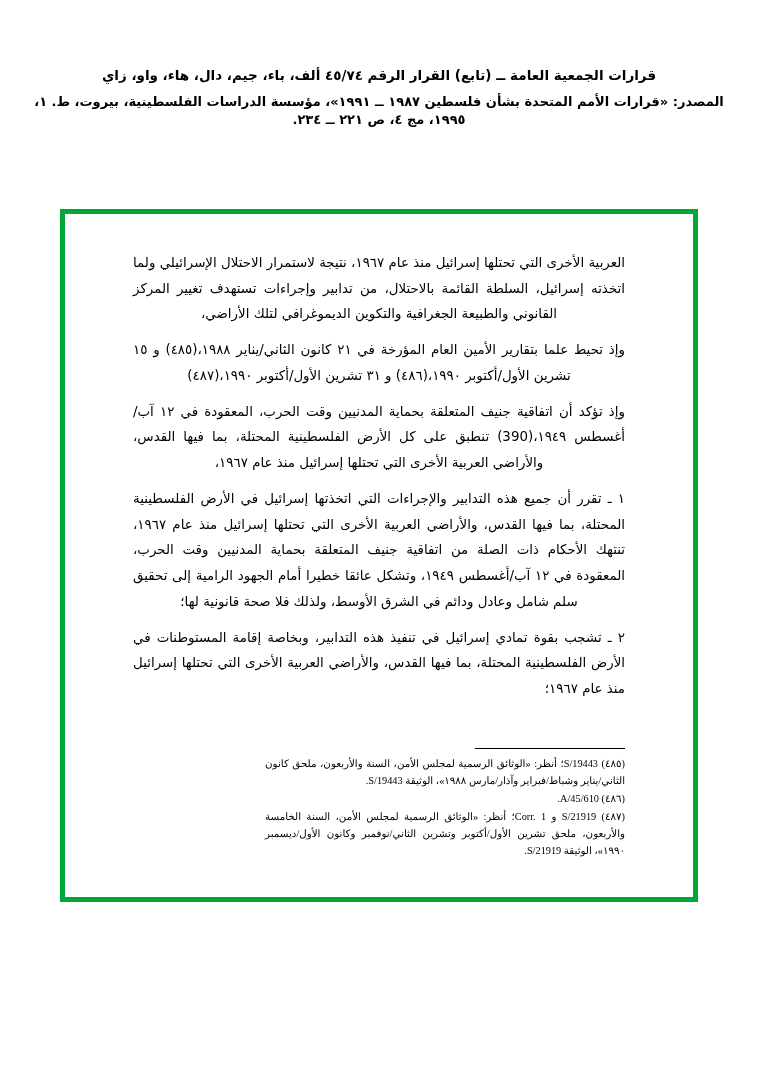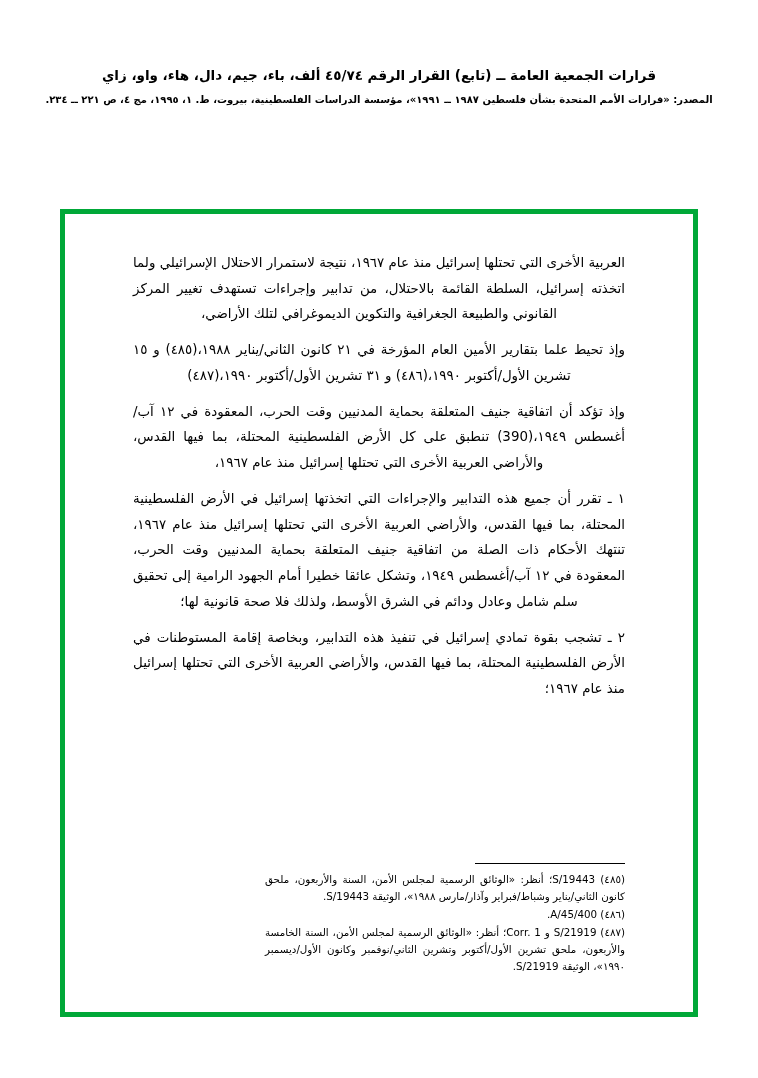--- a/index.html
+++ b/index.html
@@ -27,32 +27,32 @@
     padding: 0 29px;
   }
   .header-title {
     font-size: 13.5px;
     font-weight: bold;
     letter-spacing: 0;
     line-height: 1.4;
     direction: rtl;
   }
   .header-source {
-    font-size: 10px;
+    font-size: 13px;
     font-weight: bold;
     margin-top: 8px;
     line-height: 1.4;
     direction: rtl;
   }
   .frame {
     position: absolute;
     top: 143px;
     right: 60px;
     left: 60px;
-    height: 808px;
+    height: 693px;
     border: 5px solid #00a838;
     box-sizing: border-box;
     background: #ffffff;
   }
   .frame-inner {
     position: absolute;
     top: 0; right: 0; left: 0; bottom: 0;
     padding: 36px 68px 20px 68px;
     box-sizing: border-box;
   }
@@ -71,20 +71,21 @@
     margin-top: 0;
   }
   .para.last-right {
     text-align-last: right;
   }
   .notes-wrap {
     position: absolute;
     right: 68px;
     left: 200px;
     bottom: 36px;
+    font-family: Liberation Serif, serif;
   }
   .notes-rule {
     border-top: 1px solid #000;
     width: 150px;
     margin: 0 0 7px auto;
   }
   .notes {
     direction: rtl;
     font-size: 10.3px;
     line-height: 1.65;
@@ -114,21 +115,21 @@
         <p class="para">وإذ تحيط علما بتقارير الأمين العام المؤرخة في ٢١ كانون الثاني/يناير ١٩٨٨،(٤٨٥) و ١٥ تشرين الأول/أكتوبر ١٩٩٠،(٤٨٦) و ٣١ تشرين الأول/أكتوبر ١٩٩٠،(٤٨٧)</p>
         <p class="para">وإذ تؤكد أن اتفاقية جنيف المتعلقة بحماية المدنيين وقت الحرب، المعقودة في ١٢ آب/أغسطس ١٩٤٩،(390) تنطبق على كل الأرض الفلسطينية المحتلة، بما فيها القدس، والأراضي العربية الأخرى التي تحتلها إسرائيل منذ عام ١٩٦٧،</p>
         <p class="para">١ ـ تقرر أن جميع هذه التدابير والإجراءات التي اتخذتها إسرائيل في الأرض الفلسطينية المحتلة، بما فيها القدس، والأراضي العربية الأخرى التي تحتلها إسرائيل منذ عام ١٩٦٧، تنتهك الأحكام ذات الصلة من اتفاقية جنيف المتعلقة بحماية المدنيين وقت الحرب، المعقودة في ١٢ آب/أغسطس ١٩٤٩، وتشكل عائقا خطيرا أمام الجهود الرامية إلى تحقيق سلم شامل وعادل ودائم في الشرق الأوسط، ولذلك فلا صحة قانونية لها؛</p>
         <p class="para last-right">٢ ـ تشجب بقوة تمادي إسرائيل في تنفيذ هذه التدابير، وبخاصة إقامة المستوطنات في الأرض الفلسطينية المحتلة، بما فيها القدس، والأراضي العربية الأخرى التي تحتلها إسرائيل منذ عام ١٩٦٧؛</p>
       </div>
 
       <div class="notes-wrap">
         <div class="notes-rule"></div>
         <div class="notes">
           <p class="note">(٤٨٥) S/19443؛ أنظر: «الوثائق الرسمية لمجلس الأمن، السنة والأربعون، ملحق كانون الثاني/يناير وشباط/فبراير وآذار/مارس ١٩٨٨»، الوثيقة S/19443.</p>
-          <p class="note">(٤٨٦) A/45/400.</p>
+          <p class="note">(٤٨٦) A/45/610.</p>
           <p class="note">(٤٨٧) S/21919 و Corr. 1؛ أنظر: «الوثائق الرسمية لمجلس الأمن، السنة الخامسة والأربعون، ملحق تشرين الأول/أكتوبر وتشرين الثاني/نوفمبر وكانون الأول/ديسمبر ١٩٩٠»، الوثيقة S/21919.</p>
         </div>
       </div>
 
     </div>
   </div>
 
 </div>
 
 </body></html>

